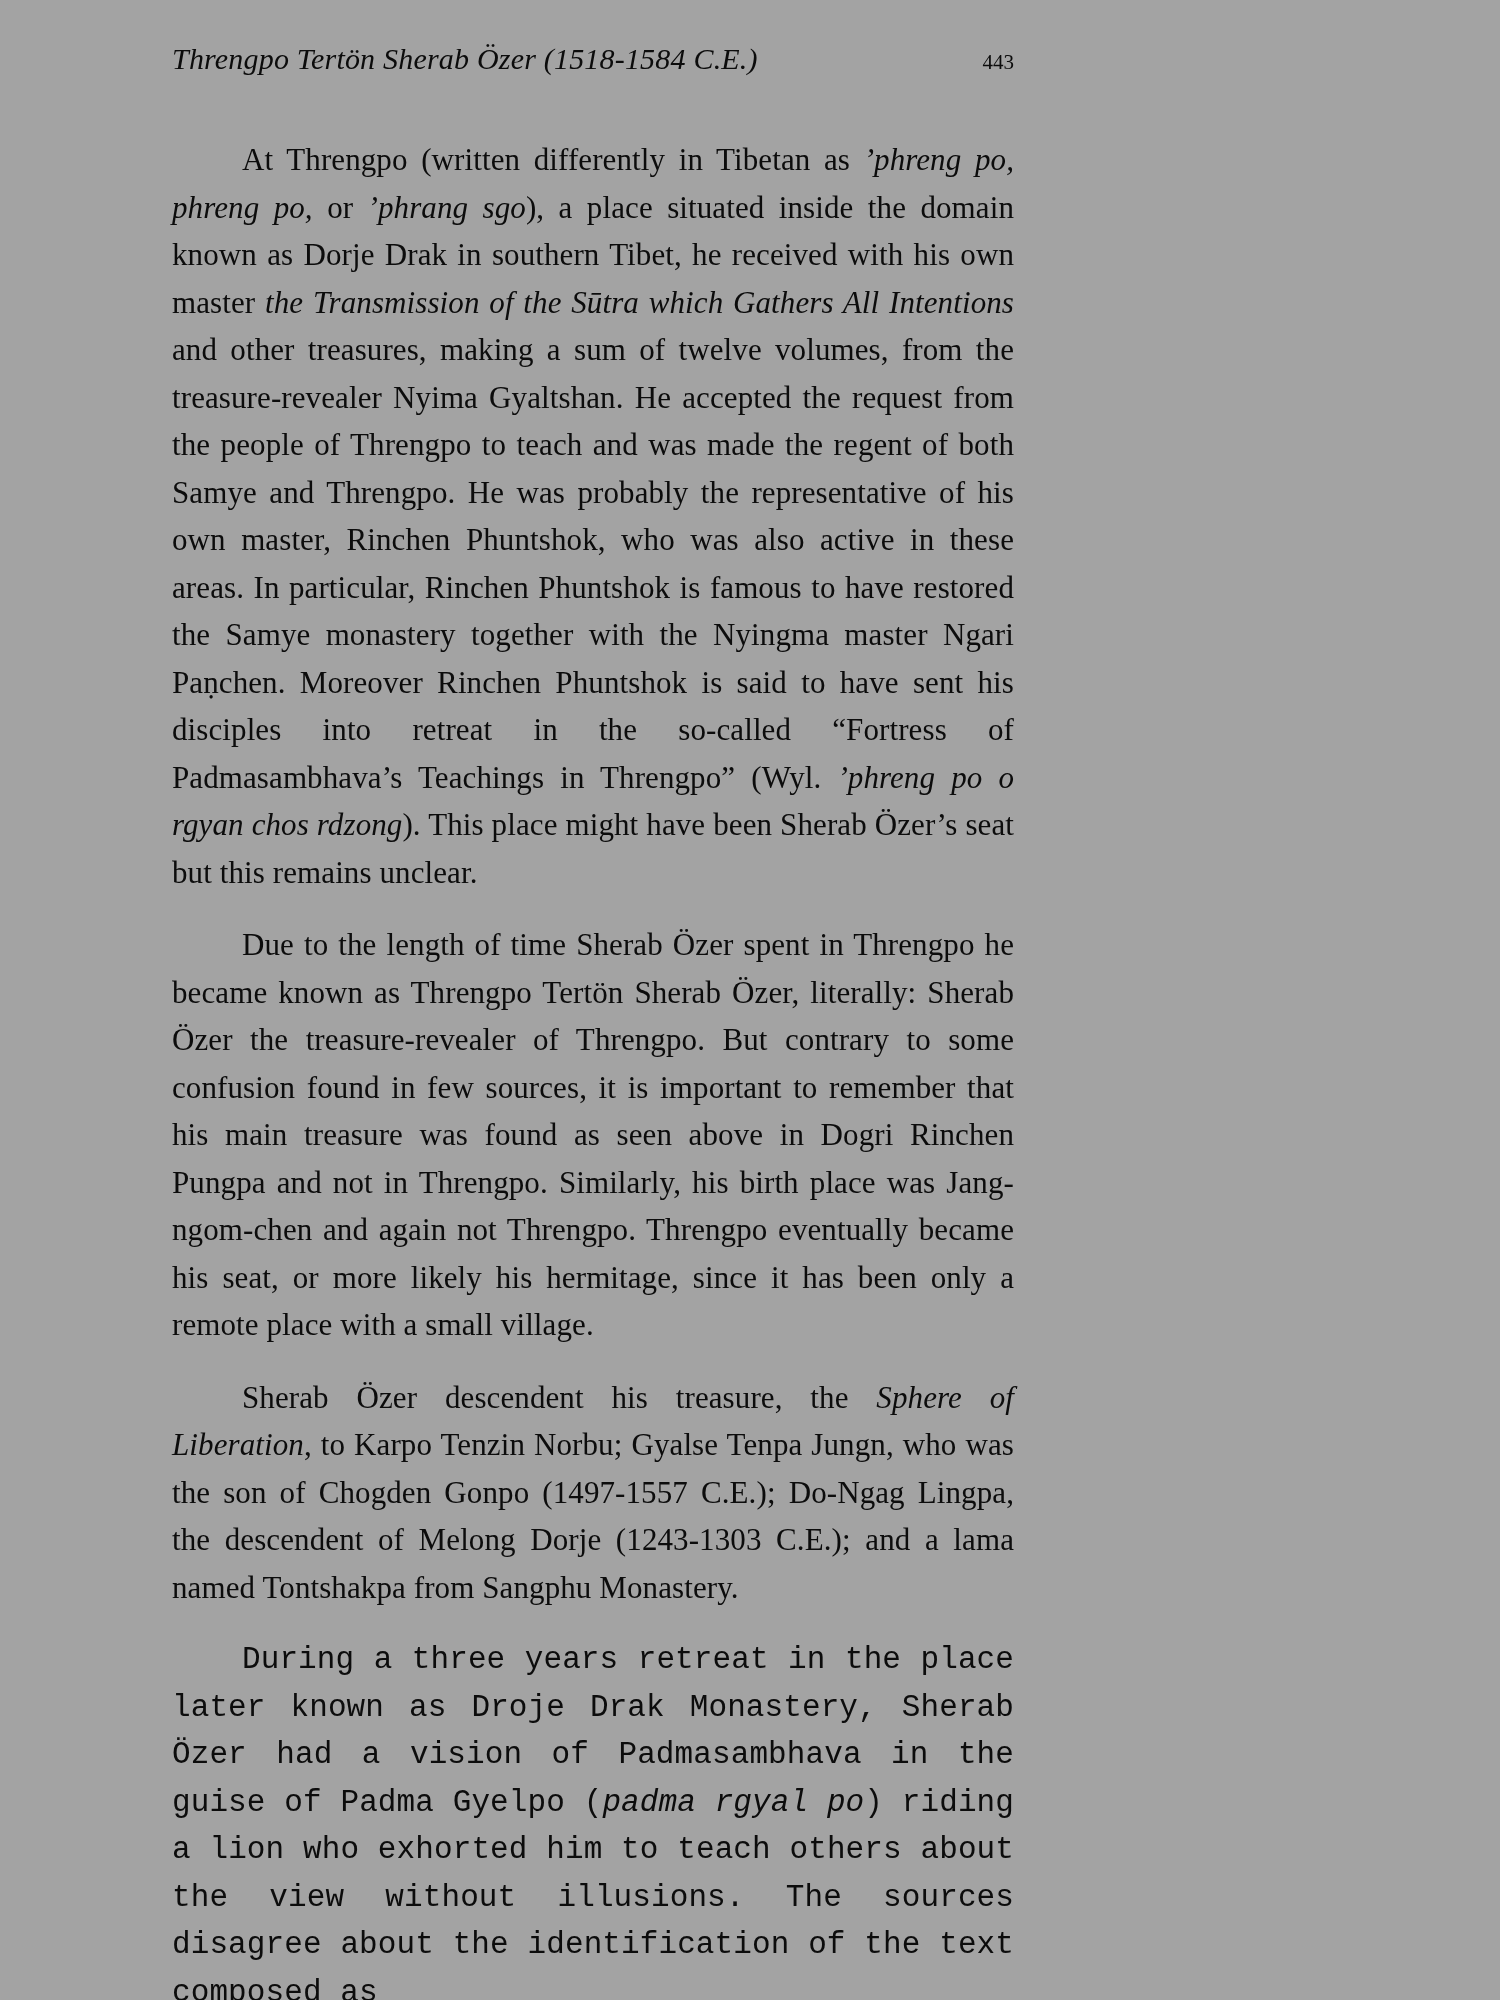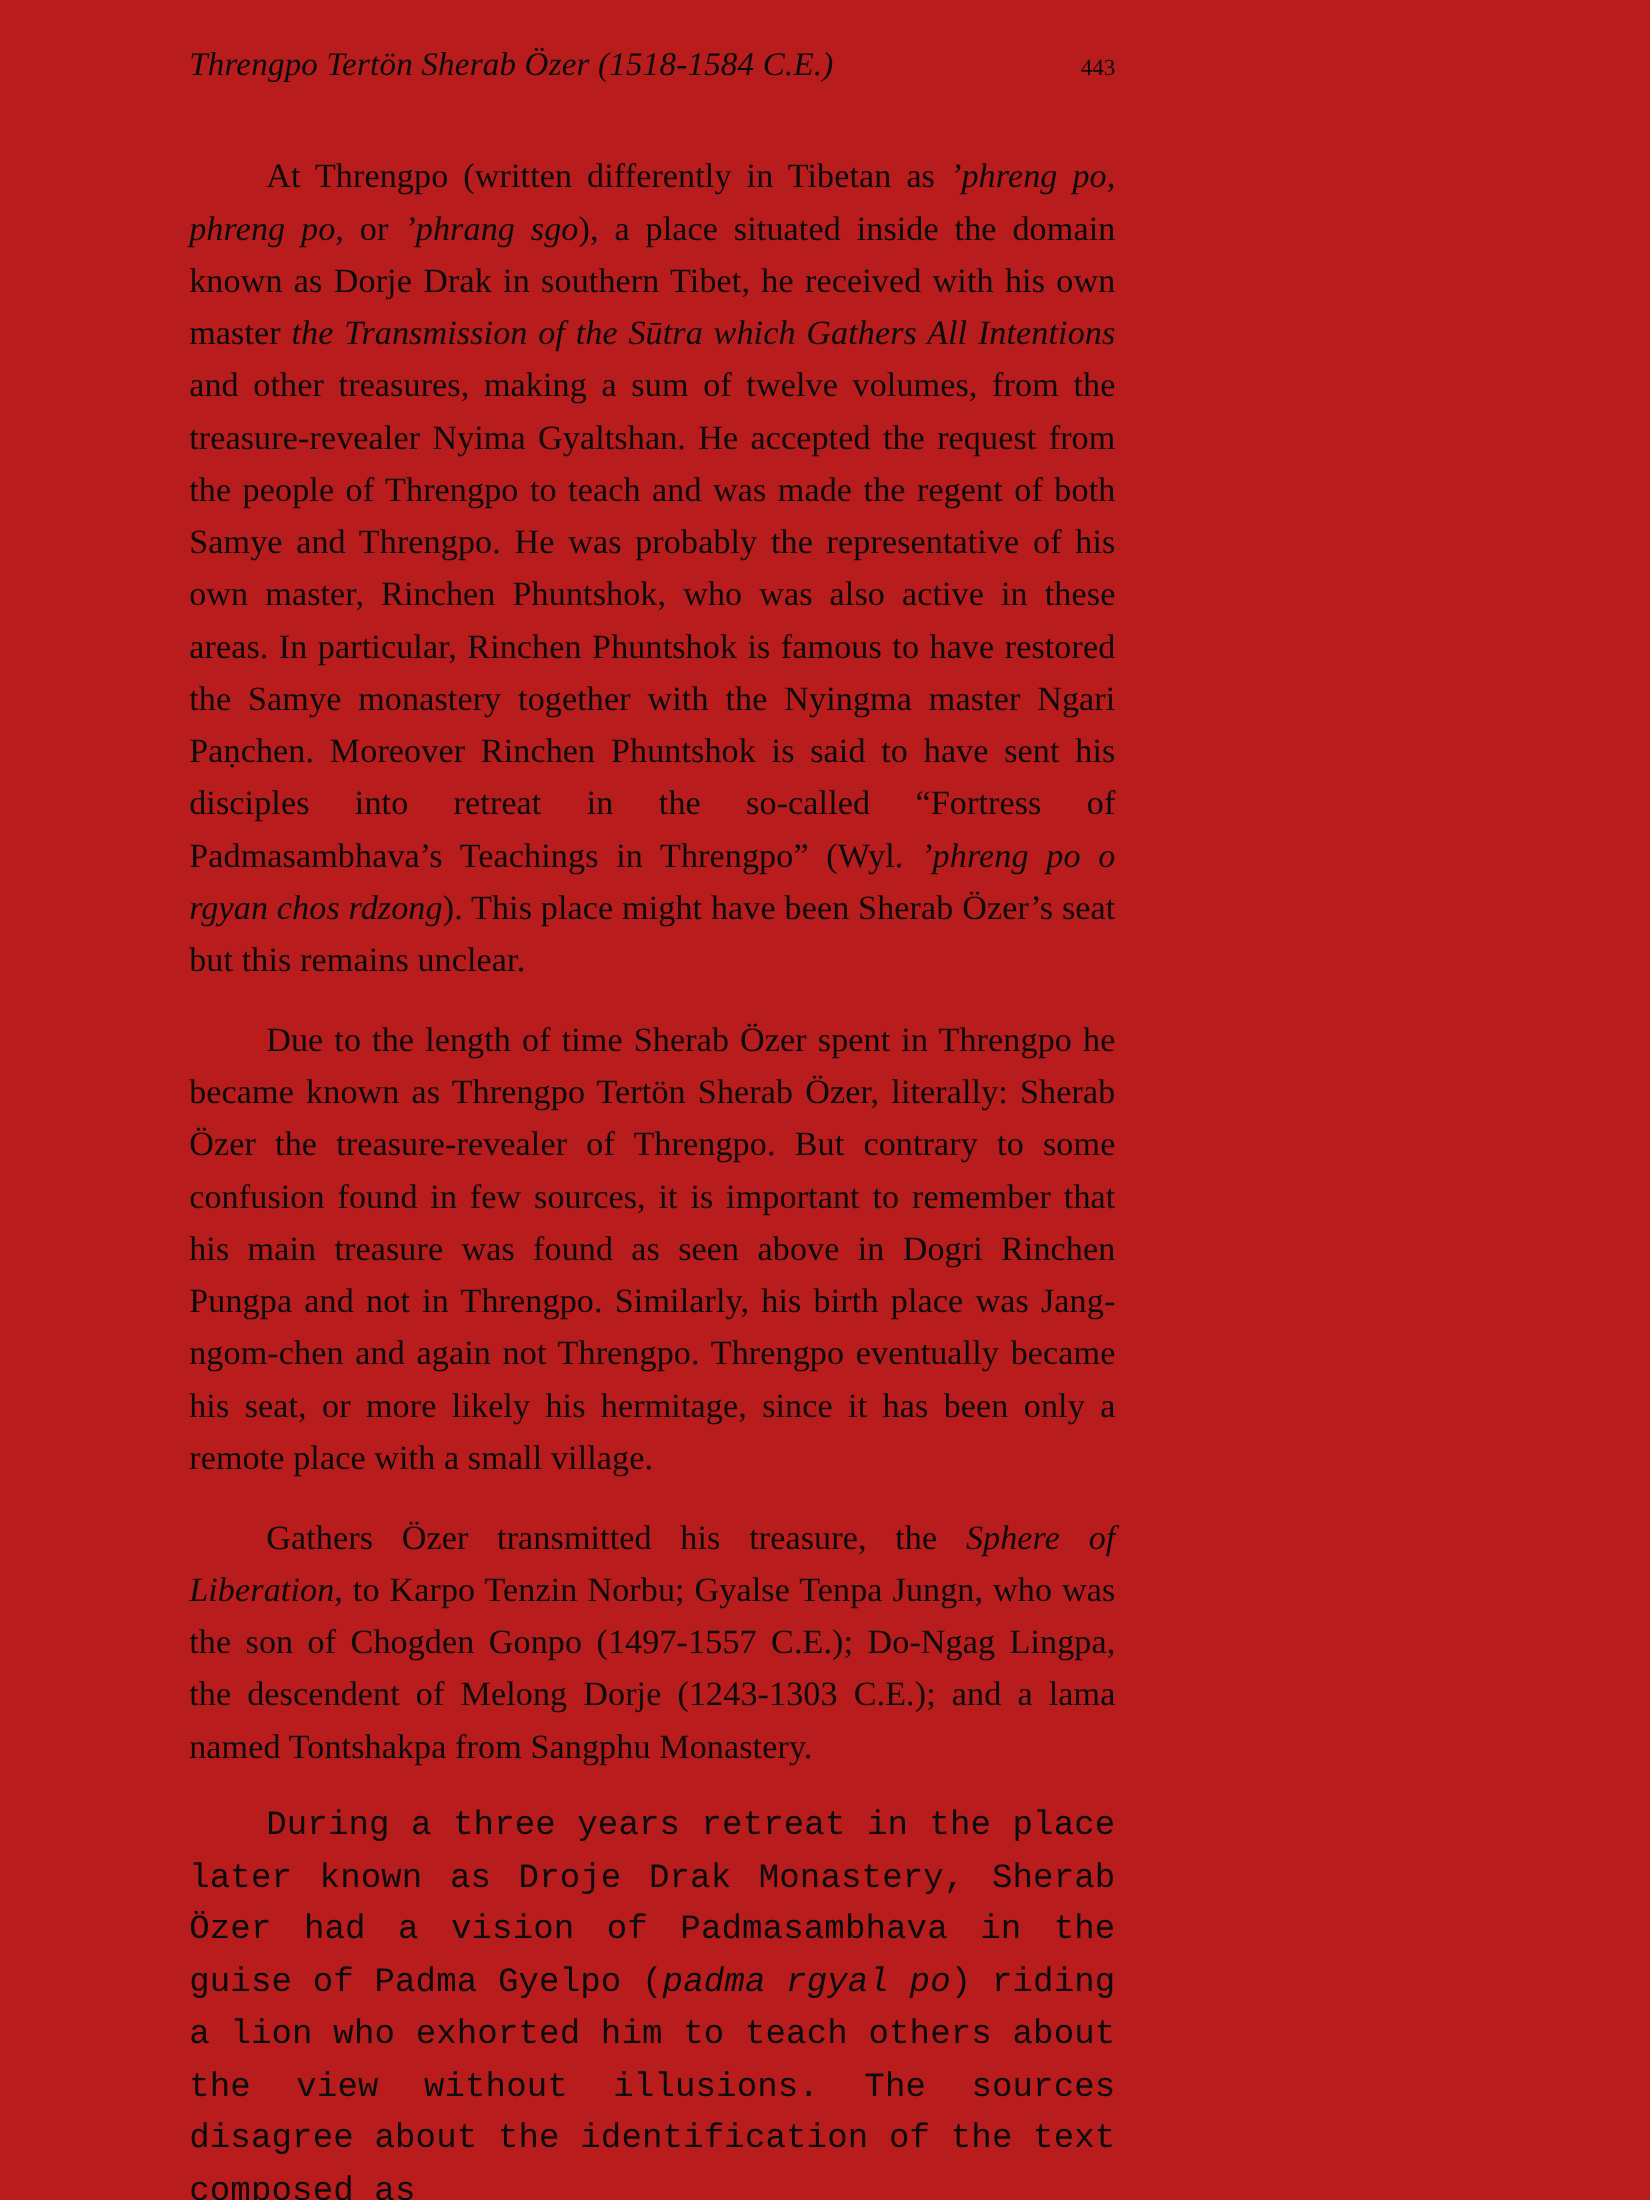--- a/index.html
+++ b/index.html
@@ -4,21 +4,21 @@
 <style>
   html, body {
     margin: 0;
     padding: 0;
     background: #ffffff;
   }
   .page {
     position: relative;
     width: 1500px;
     height: 2000px;
-    background: #b91c1c;
+    background: #a3a3a3;
     font-family: "Liberation Serif", "DejaVu Serif", serif;
     color: #0c0c0c;
     overflow: hidden;
   }
   .header-row {
     position: absolute;
     top: 42px;
     left: 172px;
     width: 842px;
     display: flex;
@@ -61,16 +61,16 @@
 
 <div class="page">
   <div class="header-row">
     <span class="header-title">Threngpo Tertön Sherab Özer (1518-1584 C.E.)</span>
     <span class="page-number">443</span>
   </div>
 
   <div class="body-text">
       <p><span>At Threngpo (written differently in Tibetan as </span><span class="it">’phreng po, phreng po,</span><span> or </span><span class="it">’phrang sgo</span><span>), a place situated inside the domain known as Dorje Drak in southern Tibet, he received with his own master </span><span class="it">the Transmission of the Sūtra which Gathers All Intentions</span><span> and other treasures, making a sum of twelve volumes, from the treasure-revealer Nyima Gyaltshan. He accepted the request from the people of Threngpo to teach and was made the regent of both Samye and Threngpo. He was probably the representative of his own master, Rinchen Phuntshok, who was also active in these areas. In particular, Rinchen Phuntshok is famous to have restored the Samye monastery together with the Nyingma master Ngari Paṇchen. Moreover Rinchen Phuntshok is said to have sent his disciples into retreat in the so-called “Fortress of Padmasambhava’s Teachings in Threngpo” (Wyl. </span><span class="it">’phreng po o rgyan chos rdzong</span><span>). This place might have been Sherab Özer’s seat but this remains unclear.</span></p>
       <p><span>Due to the length of time Sherab Özer spent in Threngpo he became known as Threngpo Tertön Sherab Özer, literally: Sherab Özer the treasure-revealer of Threngpo. But contrary to some confusion found in few sources, it is important to remember that his main treasure was found as seen above in Dogri Rinchen Pungpa and not in Threngpo. Similarly, his birth place was Jang-ngom-chen and again not Threngpo. Threngpo eventually became his seat, or more likely his hermitage, since it has been only a remote place with a small village.</span></p>
-      <p><span>Gathers Özer transmitted his treasure, the </span><span class="it">Sphere of Liberation</span><span>, to Karpo Tenzin Norbu; Gyalse Tenpa Jungn, who was the son of Chogden Gonpo (1497-1557 C.E.); Do-Ngag Lingpa, the descendent of Melong Dorje (1243-1303 C.E.); and a lama named Tontshakpa from Sangphu Monastery.</span></p>
+      <p><span>Sherab Özer descendent his treasure, the </span><span class="it">Sphere of Liberation</span><span>, to Karpo Tenzin Norbu; Gyalse Tenpa Jungn, who was the son of Chogden Gonpo (1497-1557 C.E.); Do-Ngag Lingpa, the descendent of Melong Dorje (1243-1303 C.E.); and a lama named Tontshakpa from Sangphu Monastery.</span></p>
       <p><span>During a three years retreat in the place later known as Droje Drak Monastery, Sherab Özer had a vision of Padmasambhava in the guise of Padma Gyelpo (</span><span class="it">padma rgyal po</span><span>) riding a lion who exhorted him to teach others about the view without illusions. The sources disagree about the identification of the text composed as</span></p>
     </div>
 </div>
 
 </body></html>

